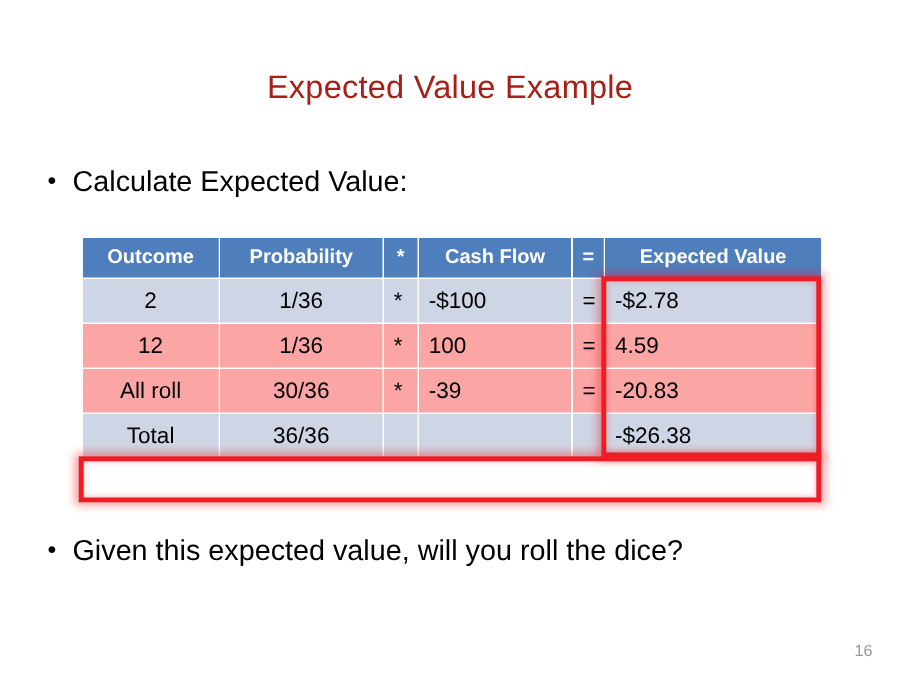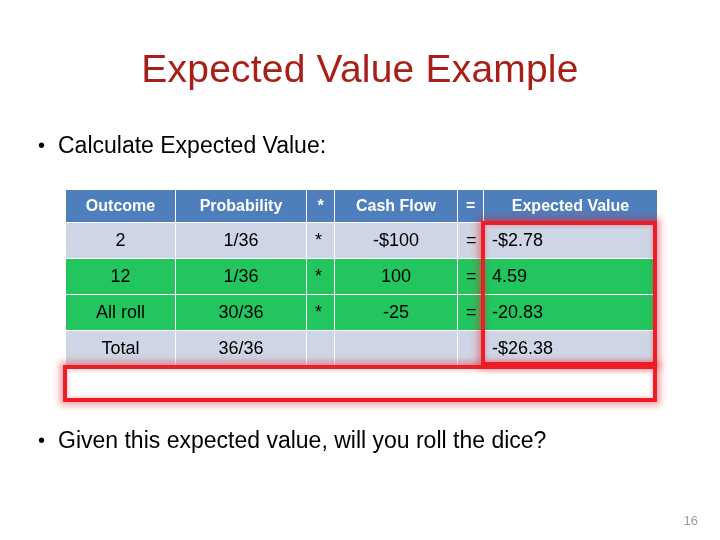--- a/index.html
+++ b/index.html
@@ -21,21 +21,21 @@
     background: #ffffff;
   }
 
   
   .slide-title {
     position: absolute;
     left: 0;
     right: 0;
     top: 48px;
     text-align: center;
-    font-size: 39px;
+    font-size: 26px;
     line-height: 42px;
     color: #a81f17;
     font-weight: normal;
     letter-spacing: 0.2px;
     white-space: nowrap;
   }
 
   
   .bullet {
     position: absolute;
@@ -96,26 +96,26 @@
     font-weight: bold;
     height: 32px;
     font-size: 16px;
   }
   
   th.c-outcome, th.c-prob, th.c-star, th.c-cash, th.c-eq, th.c-ev {
     text-align: center;
   }
   
   tbody tr.row-dark td { background: #ced5e4; }
-  tbody tr.row-light td { background: #22c55e; }
+  tbody tr.row-light td { background: #fca5a5; }
 
   td.c-outcome { text-align: center; }
   td.c-prob    { text-align: center; }
   td.c-star    { text-align: left; padding-left: 6px; }
-  td.c-cash    { text-align: center; }
+  td.c-cash    { text-align: left; }
   td.c-eq      { text-align: left; padding-left: 6px; }
   td.c-ev      { }
 
   
   col.w-outcome { width: 110px; }
   col.w-prob    { width: 131px; }
   col.w-star    { width: 28px; }
   col.w-cash    { width: 123px; }
   col.w-eq      { width: 26px; }
   col.w-ev      { width: 174px; }
@@ -200,21 +200,21 @@
           <td class="c-prob">1/36</td>
           <td class="c-star">*</td>
           <td class="c-cash">100</td>
           <td class="c-eq">=</td>
           <td class="c-ev">4.59</td>
         </tr>
         <tr class="row-light">
           <td class="c-outcome">All roll</td>
           <td class="c-prob">30/36</td>
           <td class="c-star">*</td>
-          <td class="c-cash">-25</td>
+          <td class="c-cash">-39</td>
           <td class="c-eq">=</td>
           <td class="c-ev">-20.83</td>
         </tr>
         <tr class="row-dark">
           <td class="c-outcome">Total</td>
           <td class="c-prob">36/36</td>
           <td class="c-star"></td>
           <td class="c-cash"></td>
           <td class="c-eq"></td>
           <td class="c-ev">-$26.38</td>

